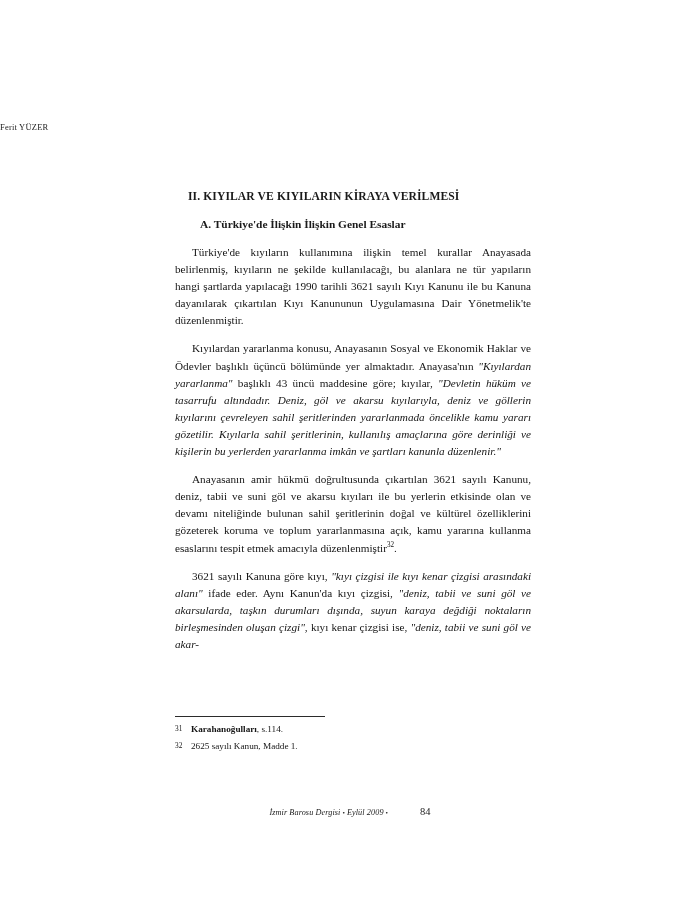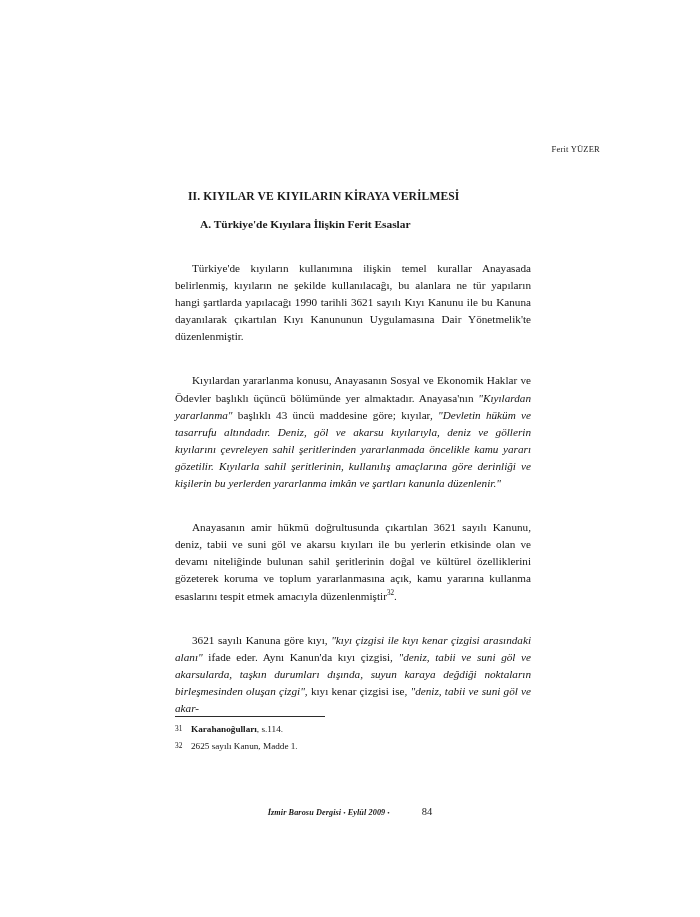--- a/index.html
+++ b/index.html
@@ -20,46 +20,45 @@
     left: 0; top: 0;
     width: 700px;
     height: 917px;
     background: #fff;
   }
   .running-head {
     position: absolute;
     top: 122px;
     left: 0;
     width: 600px;
-    text-align: right;
+    text-align: left;
     font-size: 8.5px;
     letter-spacing: 0.2px;
     color: #222;
     font-family: "Liberation Serif", serif;
-    margin-top: 22px;
   }
   .content {
     position: absolute;
     left: 175px;
     top: 175px;
     width: 356px;
   }
   p {
     margin: 0 0 0 0;
     font-size: 11.2px;
     line-height: 17.1px;
     text-align: justify;
     text-justify: inter-word;
     color: #141414;
   }
   p.indent {
     text-indent: 17px;
   }
   p.spaced {
-    margin-top: 27px;
+    margin-top: 11px;
   }
   h2.heading {
     font-size: 11.6px;
     font-weight: bold;
     margin: 13px 0 0 0;
     text-indent: 13px;
     line-height: 17px;
     letter-spacing: 0.1px;
   }
   h3.subheading {
@@ -110,21 +109,21 @@
     position: absolute;
     left: 0;
     top: 806px;
     width: 700px;
     text-align: center;
     font-size: 8.2px;
     color: #1a1a1a;
   }
   .page-footer .journal {
     font-style: italic;
-    font-weight: bold;
+    font-weight: normal;
     letter-spacing: 0.1px;
   }
   .page-footer .sep {
     font-size: 7px;
     padding: 0 2px;
   }
   .page-footer .pageno {
     font-size: 10.5px;
     font-weight: normal;
     padding-left: 2px;
@@ -136,21 +135,21 @@
 
 <div class="page">
 
   <div class="running-head">Ferit YÜZER</div>
 
   <div class="content">
 
 
     <h2 class="heading">II. KIYILAR VE KIYILARIN KİRAYA VERİLMESİ</h2>
 
-    <h3 class="subheading">A. Türkiye'de Kıyılara İlişkin Ferit Esaslar</h3>
+    <h3 class="subheading">A. Türkiye'de İlişkin İlişkin Genel Esaslar</h3>
 
     <p class="indent spaced">Türkiye'de kıyıların kullanımına ilişkin temel kurallar Anayasada belirlenmiş, kıyıların ne şekilde kullanılacağı, bu alanlara ne tür yapıların hangi şartlarda yapılacağı 1990 tarihli 3621 sayılı Kıyı Kanunu ile bu Kanuna dayanılarak çıkartılan Kıyı Kanununun Uygulamasına Dair Yönetmelik'te düzenlenmiştir.</p>
 
     <p class="indent spaced"><span>Kıyılardan yararlanma konusu, Anayasanın Sosyal ve Ekonomik Haklar ve Ödevler başlıklı üçüncü bölümünde yer almaktadır. Anayasa'nın </span><span class="ital">"Kıyılardan yararlanma"</span><span> başlıklı 43 üncü maddesine göre; kıyılar, </span><span class="ital">"Devletin hüküm ve tasarrufu altındadır. Deniz, göl ve akarsu kıyılarıyla, deniz ve göllerin kıyılarını çevreleyen sahil şeritlerinden yararlanmada öncelikle kamu yararı gözetilir. Kıyılarla sahil şeritlerinin, kullanılış amaçlarına göre derinliği ve kişilerin bu yerlerden yararlanma imkân ve şartları kanunla düzenlenir."</span></p>
 
     <p class="indent spaced"><span>Anayasanın amir hükmü doğrultusunda çıkartılan 3621 sayılı Kanunu, deniz, tabii ve suni göl ve akarsu kıyıları ile bu yerlerin etkisinde olan ve devamı niteliğinde bulunan sahil şeritlerinin doğal ve kültürel özelliklerini gözeterek koruma ve toplum yararlanmasına açık, kamu yararına kullanma esaslarını tespit etmek amacıyla düzenlenmiştir</span><sup>32</sup><span>.</span></p>
 
     <p class="indent spaced"><span>3621 sayılı Kanuna göre </span><span class="bold">kıyı</span><span>, </span><span class="ital">"kıyı çizgisi ile kıyı kenar çizgisi arasındaki alanı"</span><span> ifade eder. Aynı Kanun'da </span><span class="bold">kıyı çizgisi</span><span>, </span><span class="ital">"deniz, tabii ve suni göl ve akarsularda, taşkın durumları dışında, suyun karaya değdiği noktaların birleşmesinden oluşan çizgi"</span><span>, </span><span class="bold">kıyı kenar çizgisi</span><span> ise, </span><span class="ital">"deniz, tabii ve suni göl ve akar-</span></p>
 
   </div>

